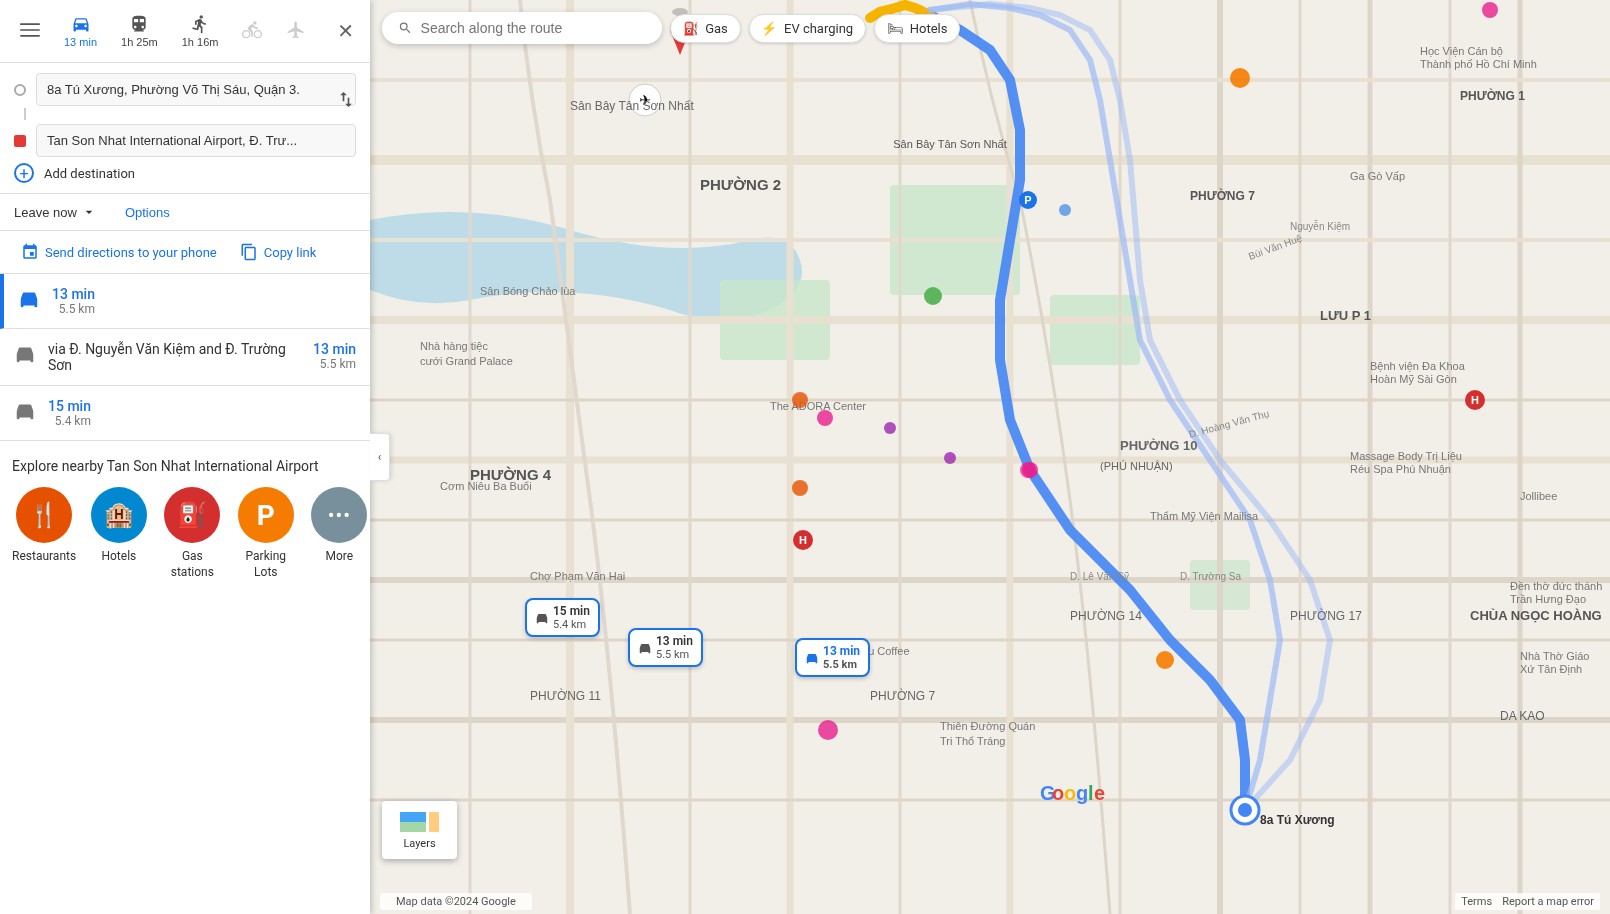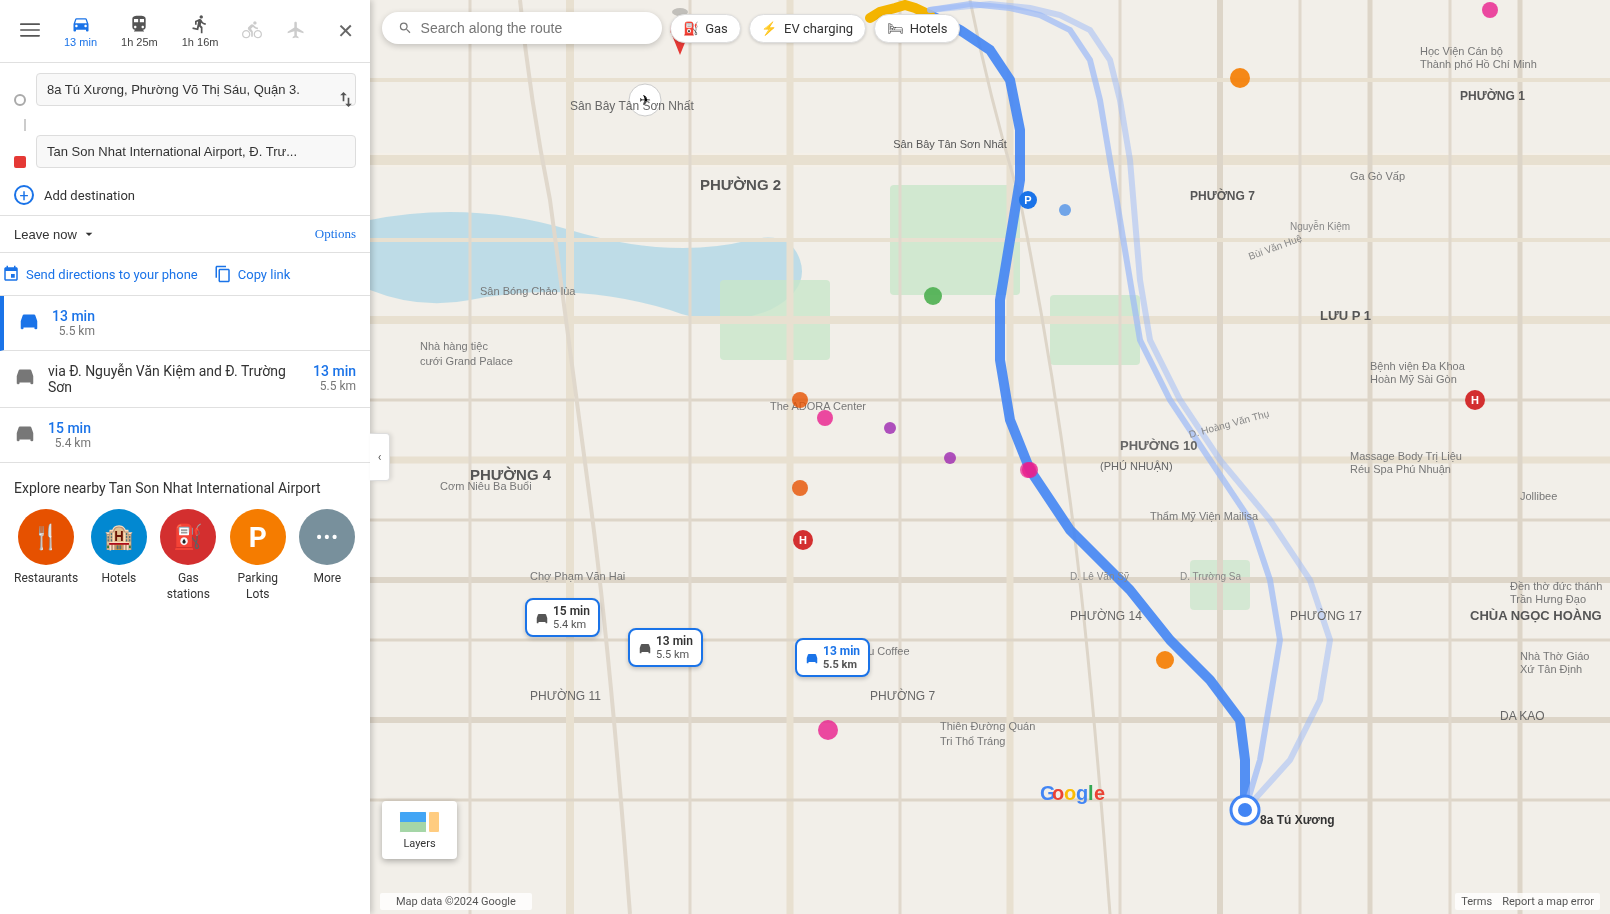--- a/index.html
+++ b/index.html
@@ -53,22 +53,22 @@
     }
 
     
     .route-inputs {
       padding: 10px 14px;
       border-bottom: 1px solid #e0e0e0;
       position: relative;
     }
     .input-row {
       display: flex;
-      align-items: flex-end;
-      margin-bottom: 11px;
+      align-items: center;
+      margin-bottom: 0;
     }
     .dot-circle {
       width: 12px; height: 12px;
       border: 2px solid #aaa;
       border-radius: 50%;
       margin-right: 10px;
       flex-shrink: 0;
     }
     .dot-square {
       width: 12px; height: 12px;
@@ -123,50 +123,49 @@
     .add-dest-label {
       font-size: 13px;
       color: #333;
       cursor: pointer;
     }
 
     
     .leave-options {
       display: flex;
       align-items: center;
-      justify-content: space-between;
       padding: 10px 14px;
       border-bottom: 1px solid #e0e0e0;
+      gap: 28px;
     }
     .leave-now-btn {
       display: flex;
       align-items: center;
       gap: 4px;
       background: none;
       border: none;
       font-size: 13px;
       color: #333;
       cursor: pointer;
     }
     .options-btn {
       background: none;
       border: none;
       font-size: 13px;
       color: #1a73e8;
       cursor: pointer;
-      font-family: Liberation Serif, serif;
     }
 
     
     .actions-row {
       display: flex;
       align-items: center;
-      padding: 12px 2px;
+      padding: 12px 21px;
       border-bottom: 1px solid #e0e0e0;
-      gap: 16px;
+      gap: 23px;
     }
     .action-link {
       display: flex;
       align-items: center;
       gap: 6px;
       color: #1a73e8;
       font-size: 13px;
       cursor: pointer;
       text-decoration: none;
     }
@@ -215,21 +214,22 @@
     .details-link {
       font-size: 12px;
       color: #1a73e8;
       cursor: pointer;
       margin-top: 4px;
       display: inline-block;
     }
 
     
     .explore-section {
-      padding: 16px 14px 8px;
+      padding: 16px 0 8px;
+      margin-left: 12px;
     }
     .explore-title {
       font-size: 14px;
       color: #333;
       margin-bottom: 12px;
       line-height: 1.3;
     }
     .explore-icons {
       display: flex;
       gap: 12px;

